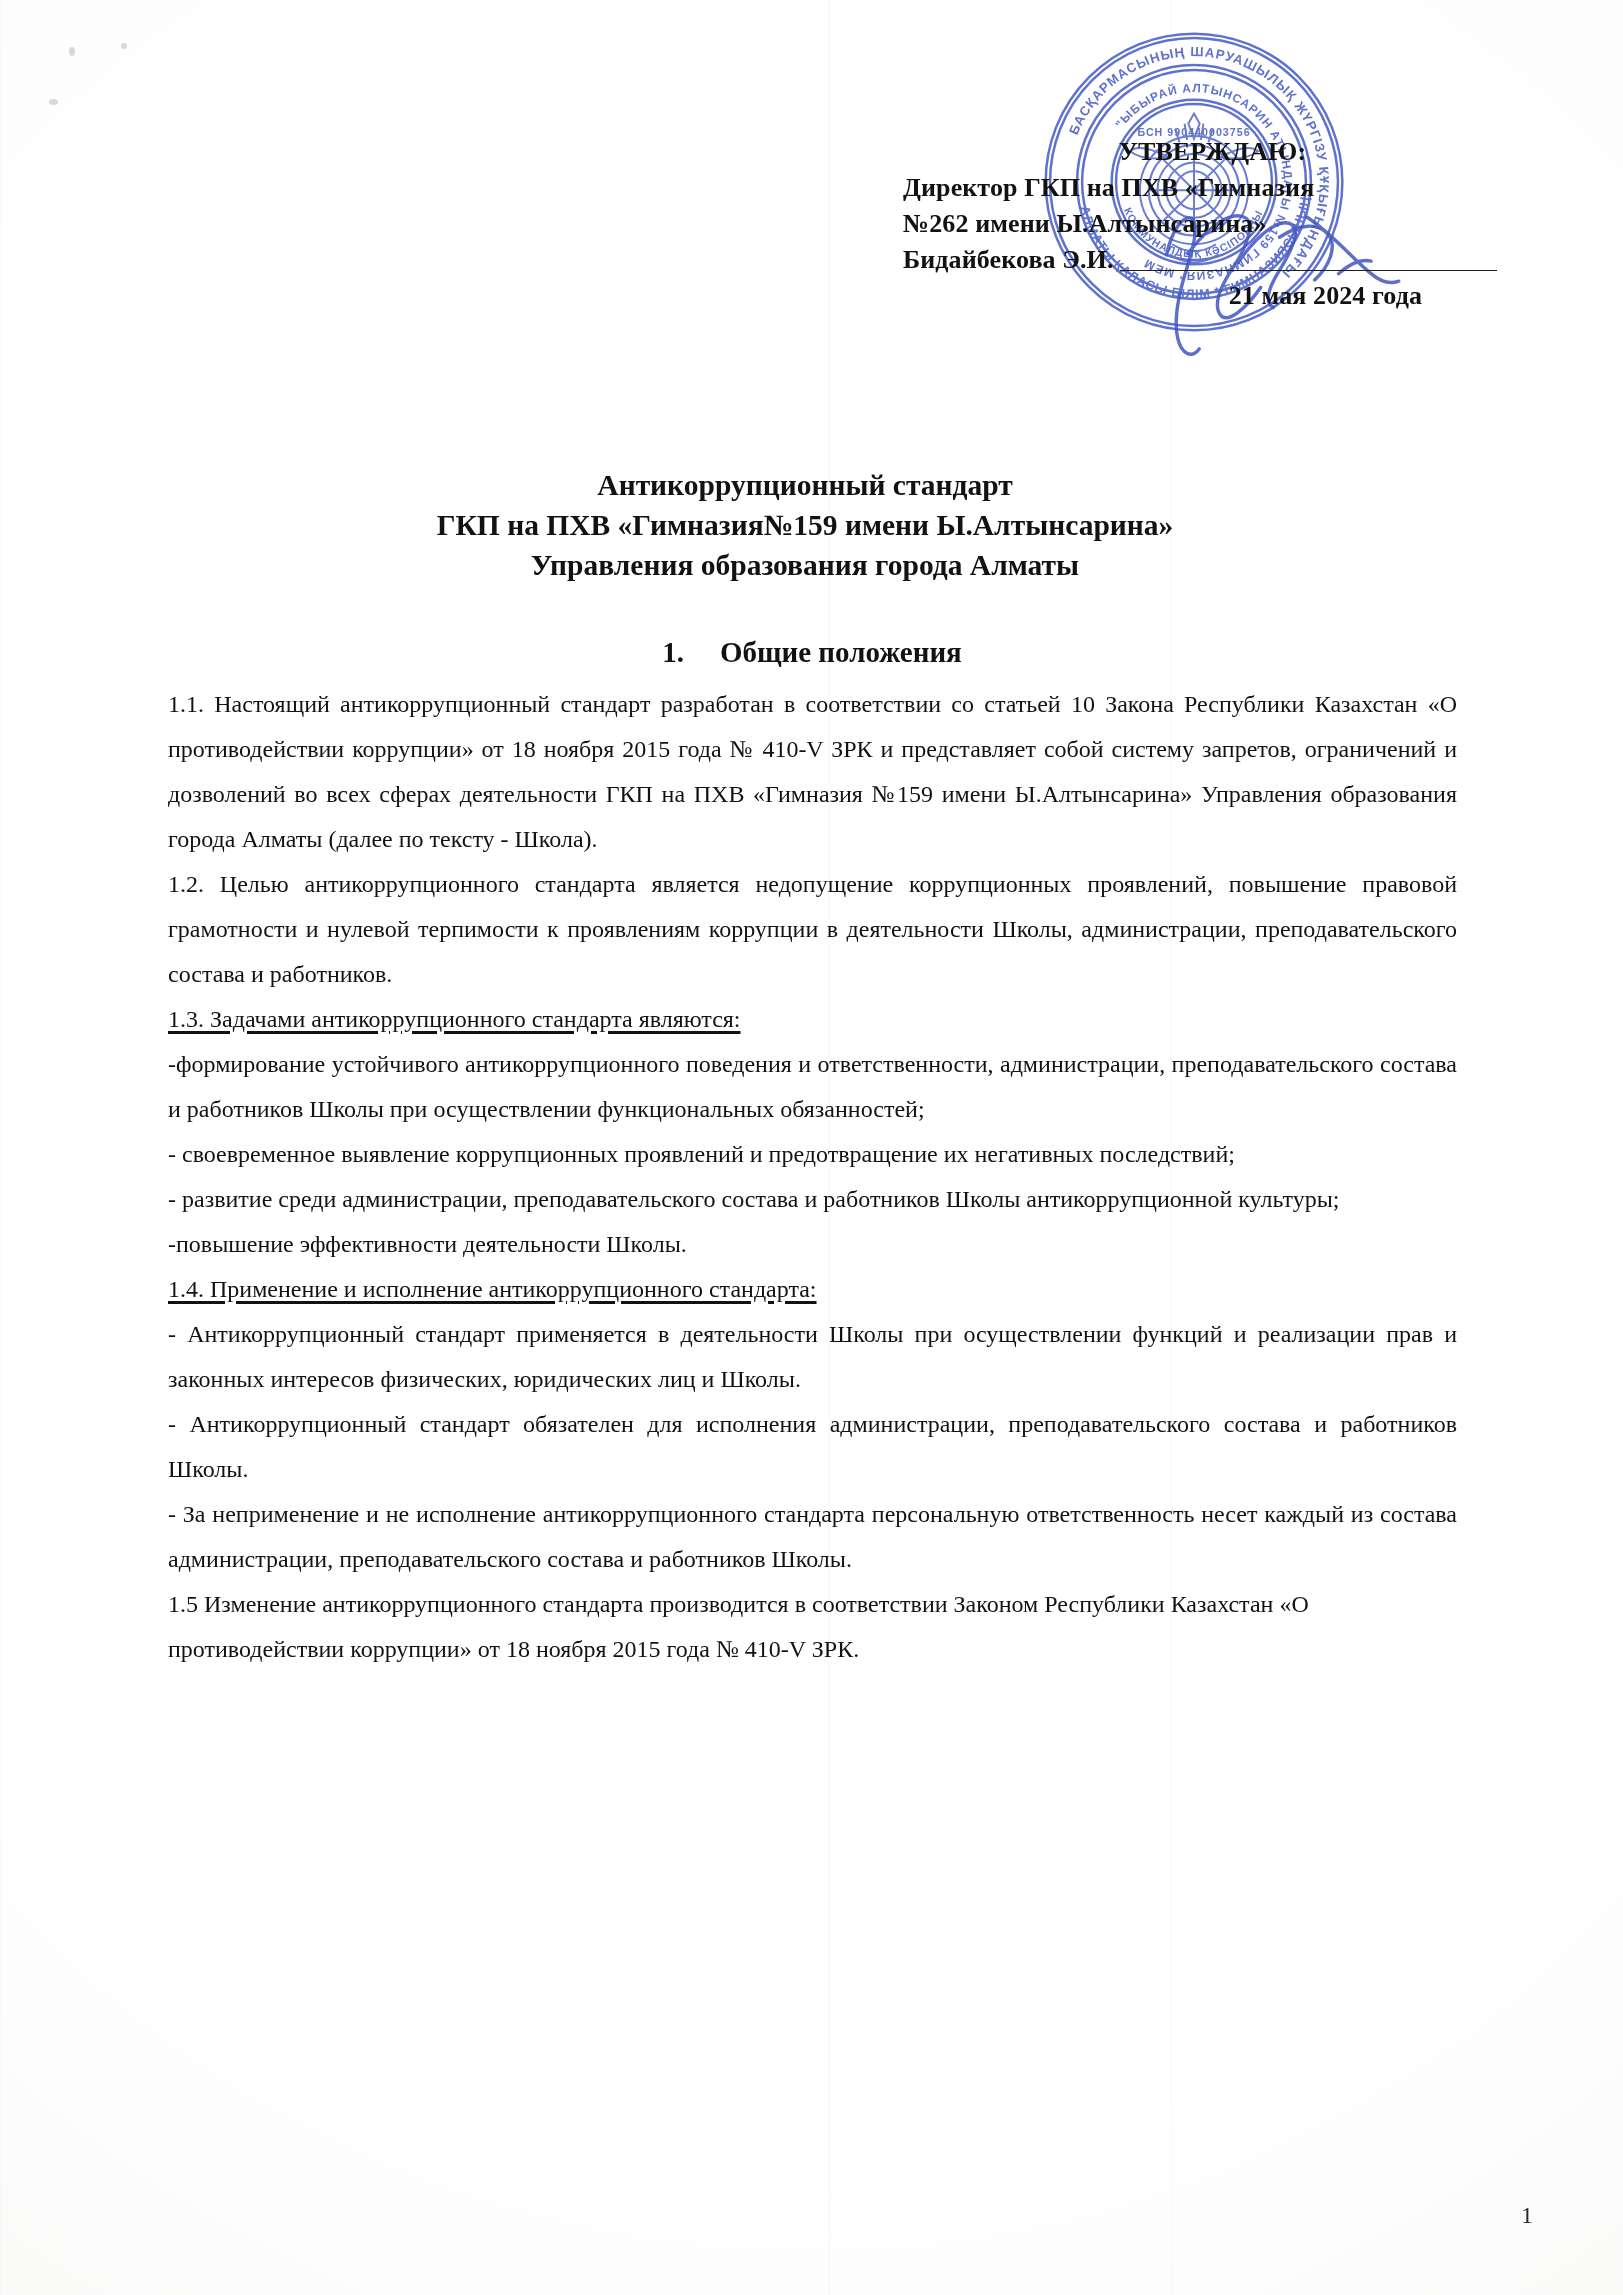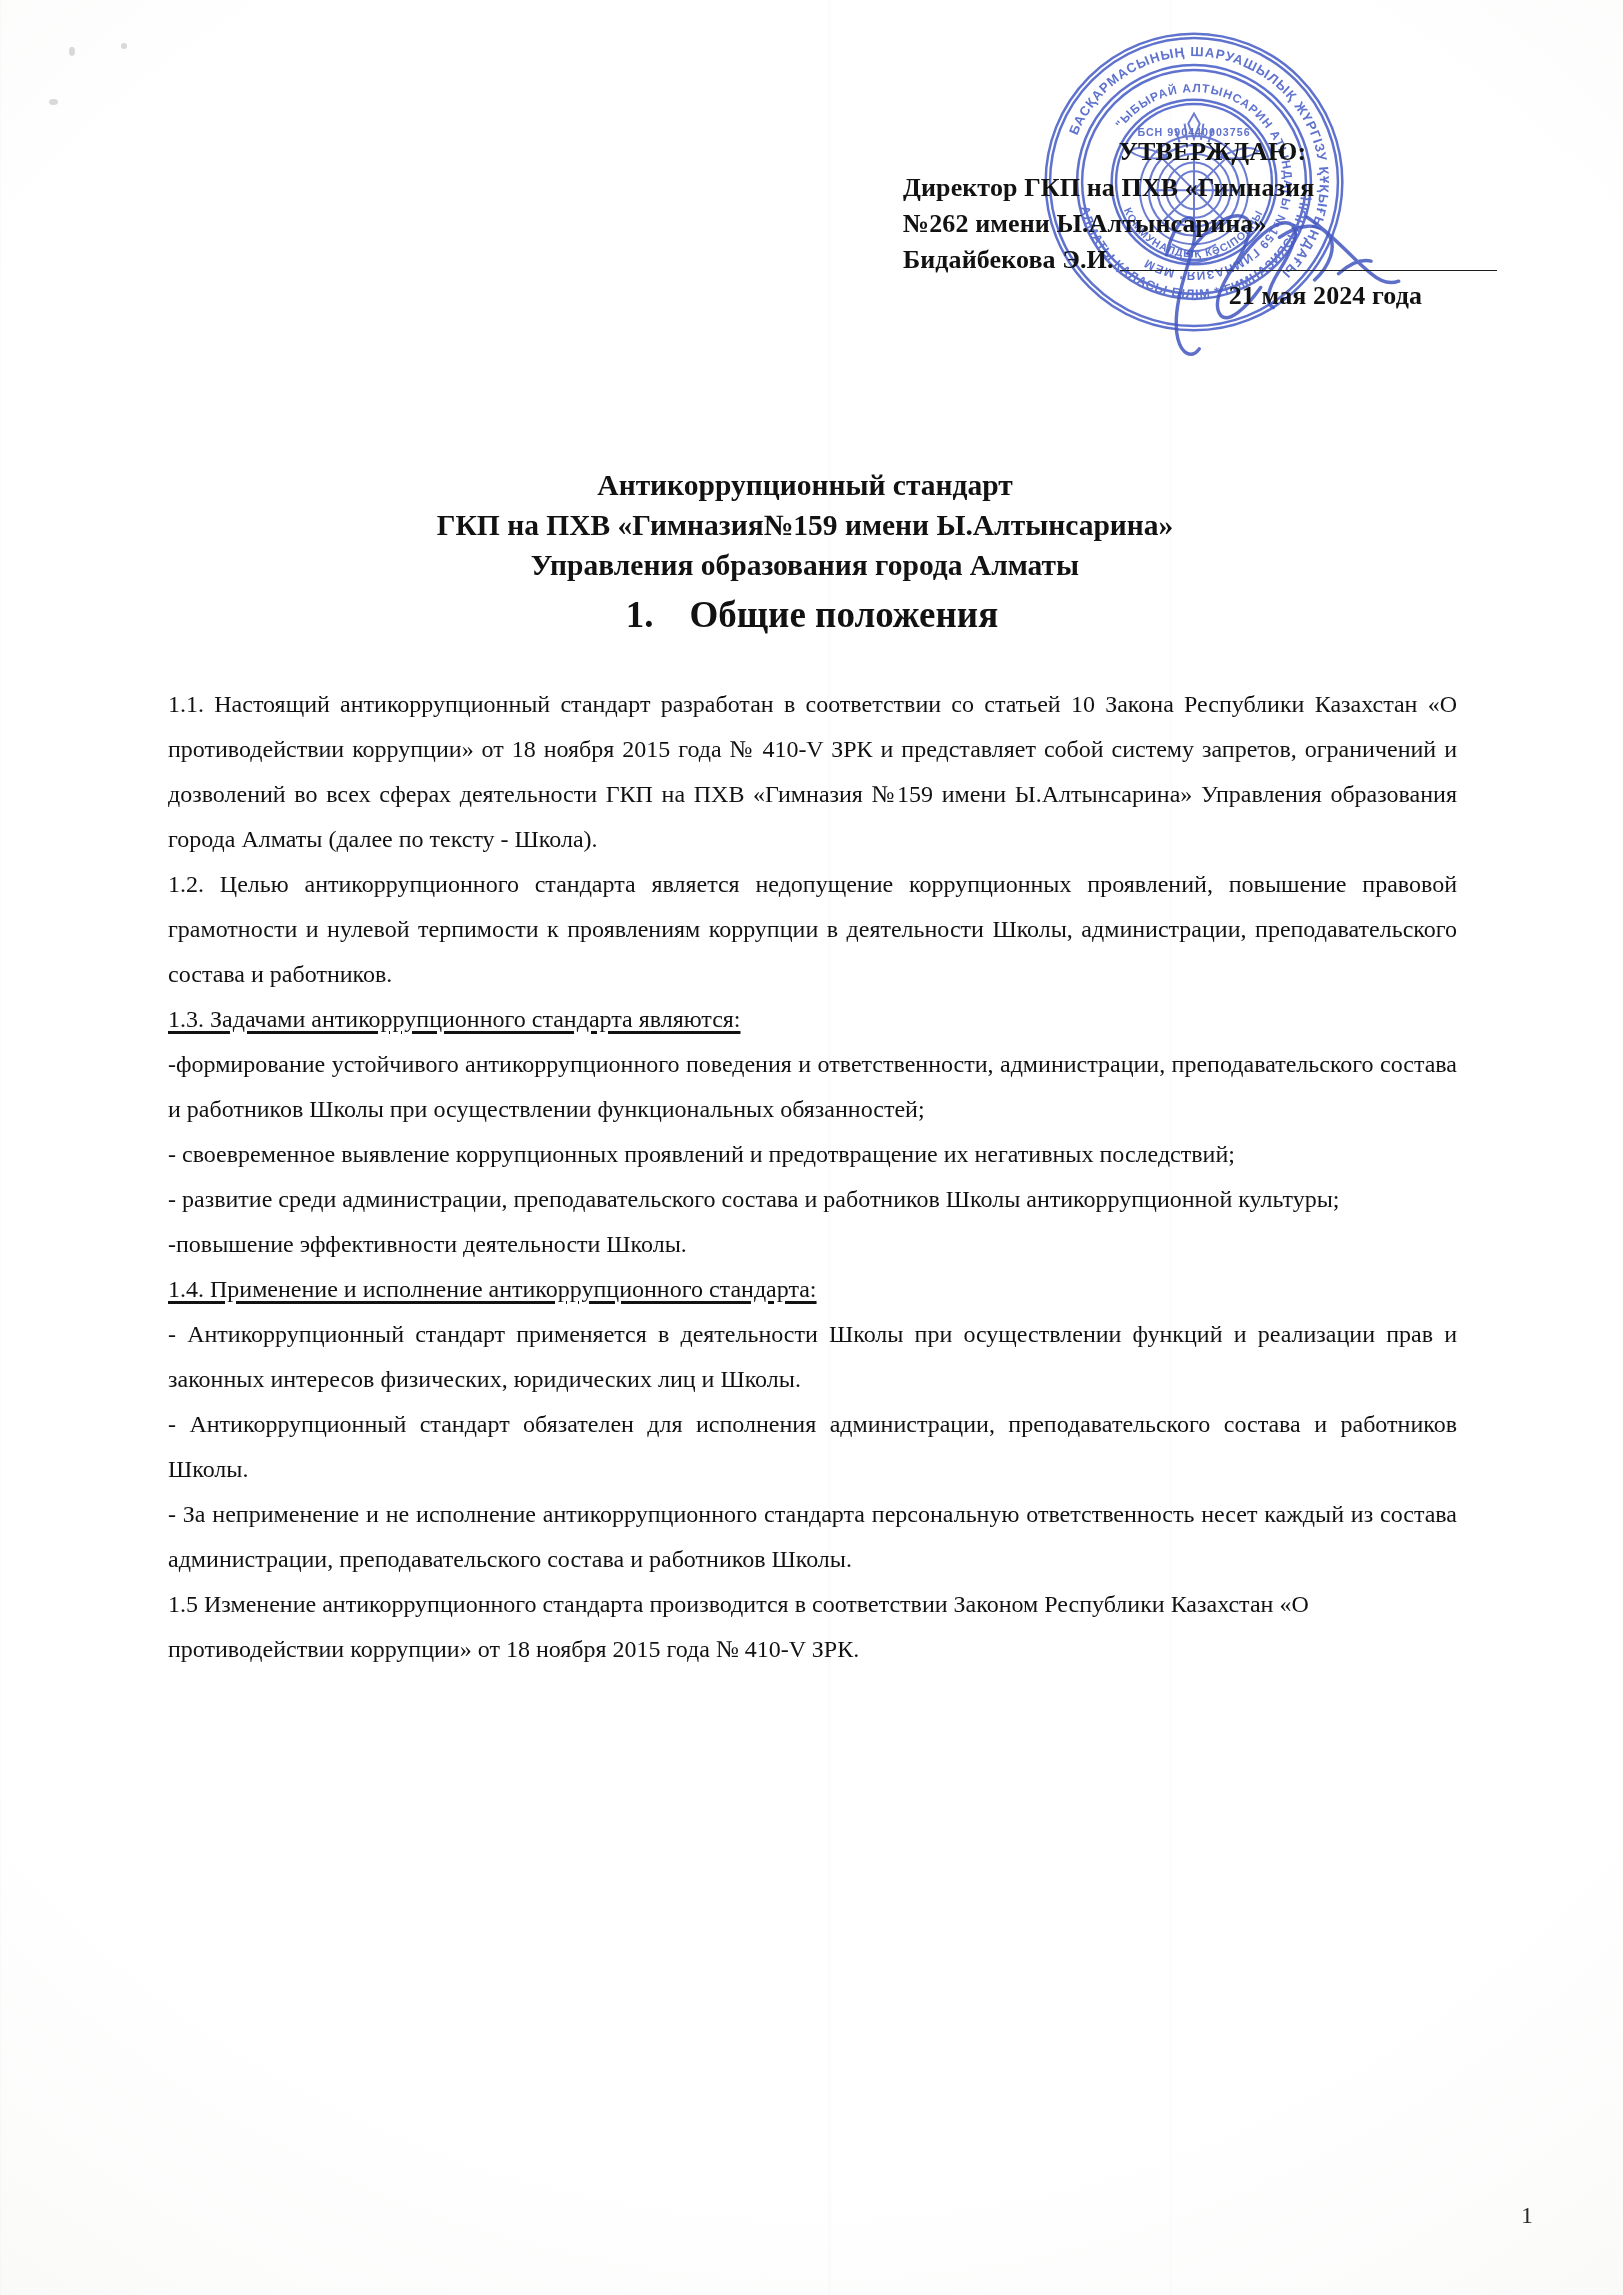--- a/index.html
+++ b/index.html
@@ -106,25 +106,25 @@
     text-align: center;
     font-weight: bold;
     font-size: 29.5px;
     line-height: 40px;
     z-index: 4;
   }
 
   .section-heading {
     position: absolute;
     left: 168px;
-    top: 595px;
+    top: 633px;
     width: 1288px;
     text-align: center;
     font-weight: bold;
-    font-size: 37px;
+    font-size: 29px;
     line-height: 39px;
     z-index: 4;
   }
   .section-heading .num { margin-right: 36px; }
 
   
   .body {
     position: absolute;
     left: 168px;
     top: 682px;

